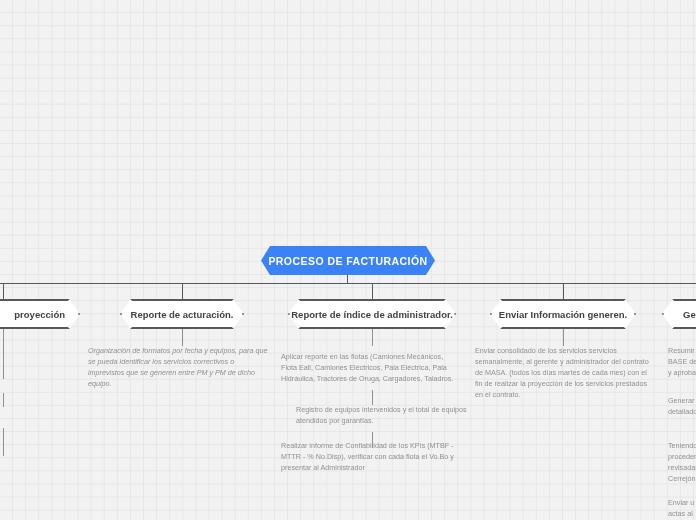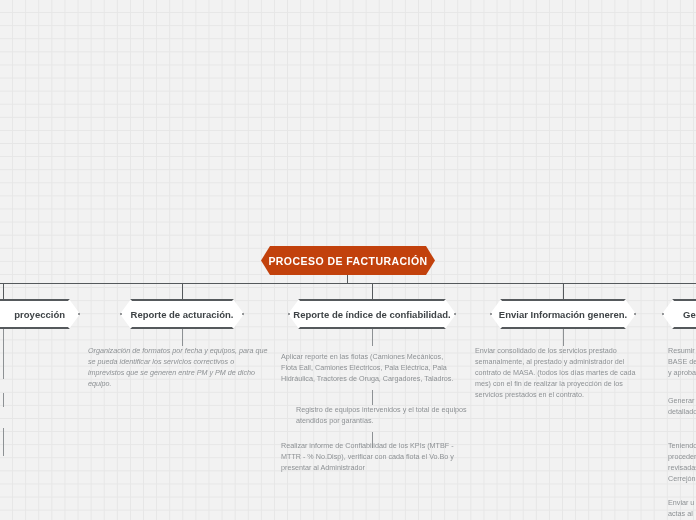--- a/index.html
+++ b/index.html
@@ -37,21 +37,21 @@
   .conn.v { width: 1px; }
   .conn.thin { background: #8d9194; }
 
   
   #root-node {
     position: absolute;
     left: 261px;
     top: 246px;
     width: 174px;
     height: 29px;
-    background: #c2410c;
+    background: #3b82f6;
     color: #ffffff;
     font-size: 10.5px;
     font-weight: bold;
     letter-spacing: 0.45px;
     display: flex;
     align-items: center;
     justify-content: center;
     text-align: center;
     -webkit-clip-path: polygon(0% 50%, 9px 0%, calc(100% - 9px) 0%, 100% 50%, calc(100% - 9px) 100%, 9px 100%);
     clip-path: polygon(0% 50%, 9px 0%, calc(100% - 9px) 0%, 100% 50%, calc(100% - 9px) 100%, 9px 100%);
@@ -145,21 +145,21 @@
   <span>PROCESO DE FACTURACIÓN</span>
 </div>
 
 <div class="branch-node" id="branch-0">
   <span>proyección</span>
 </div>
 <div class="branch-node" id="branch-1">
   <span>Reporte de acturación.</span>
 </div>
 <div class="branch-node" id="branch-2">
-  <span>Reporte de índice de confiabilidad.</span>
+  <span>Reporte de índice de administrador.</span>
 </div>
 <div class="branch-node" id="branch-3">
   <span>Enviar Información generen.</span>
 </div>
 <div class="branch-node" id="branch-4">
   <span>Gen</span>
 </div>
 
 <div class="leaf col-0" style="top: 379px; white-space: pre; text-align: left;">cativo de Cerrejón)
 o Facturación</div>
@@ -168,21 +168,21 @@
 <div class="leaf col-0" style="top: 456px; white-space: pre; text-align: left;">cios de PM y</div>
 <div class="leaf col-0" style="top: 500px; white-space: pre; text-align: left;">ntes por aprobación
 ación y aprobación</div>
 
 <div class="leaf col-1" style="top:346px;font-style:italic;">Organización de formatos por fecha y equipos, para que se pueda identificar los servicios correctivos o imprevistos que se generen entre PM y PM de dicho equipo.</div>
 
 <div class="leaf col-2" style="top:352px;">Aplicar reporte en las flotas (Camiones Mecánicos, Flota Eall, Camiones Eléctricos, Pala Eléctrica, Pala Hidráulica, Tractores de Oruga, Cargadores, Taladros.</div>
 <div class="leaf col-2" style="top:405px;margin-left:15px;">Registro de equipos intervenidos y el total de equipos atendidos por garantías.</div>
 <div class="leaf col-2" style="top:441px;">Realizar informe de Confiabilidad de los KPIs (MTBF - MTTR - % No.Disp), verificar con cada flota el Vo.Bo y presentar al Administrador</div>
 
-<div class="leaf col-3" style="top:346px;">Enviar consolidado de los servicios prestado semanalmente, al prestado y administrador del contrato de MASA. (todos los días martes de cada mes)  con el fin de realizar la proyección de los servicios prestados en el contrato.</div>
+<div class="leaf col-3" style="top:346px;">Enviar consolidado de los servicios servicios semanalmente, al gerente y administrador del contrato de MASA. (todos los días martes de cada mes)  con el fin de realizar la proyección de los servicios prestados en el contrato.</div>
 
 <div class="leaf col-4 right-clip" style="top:346px; white-space:pre;">Resumir
 BASE de
 y aproba</div>
 <div class="leaf col-4 right-clip" style="top:396px; white-space:pre;">Generar
 detallado</div>
 <div class="leaf col-4 right-clip" style="top:441px; white-space:pre;">Teniendo
 proceder
 revisadas
 Cerrejón</div>

